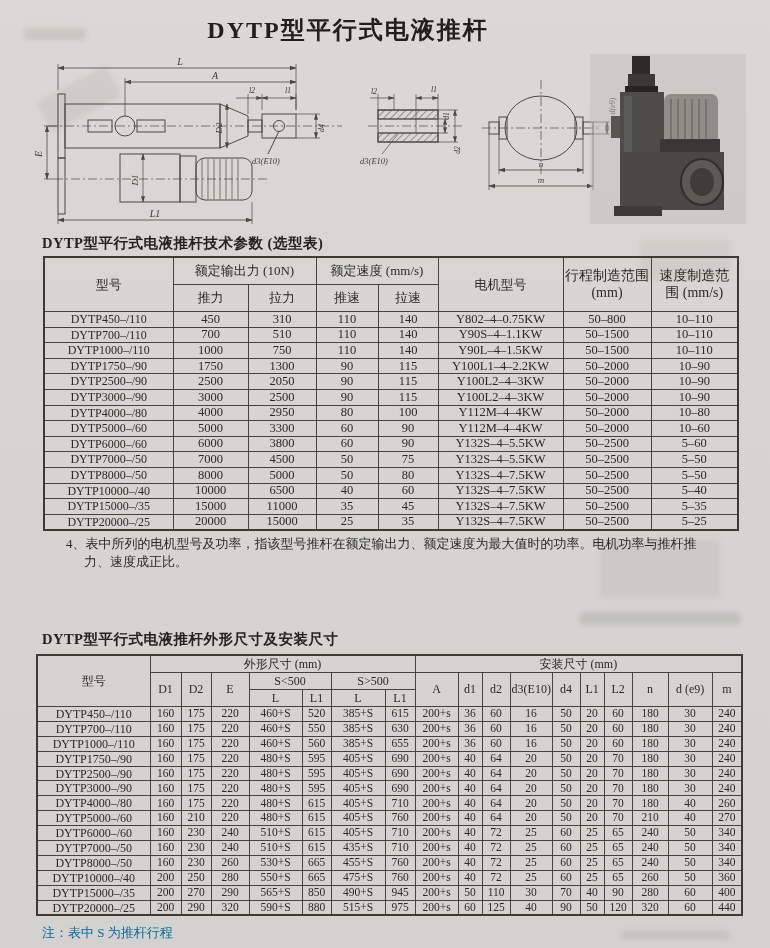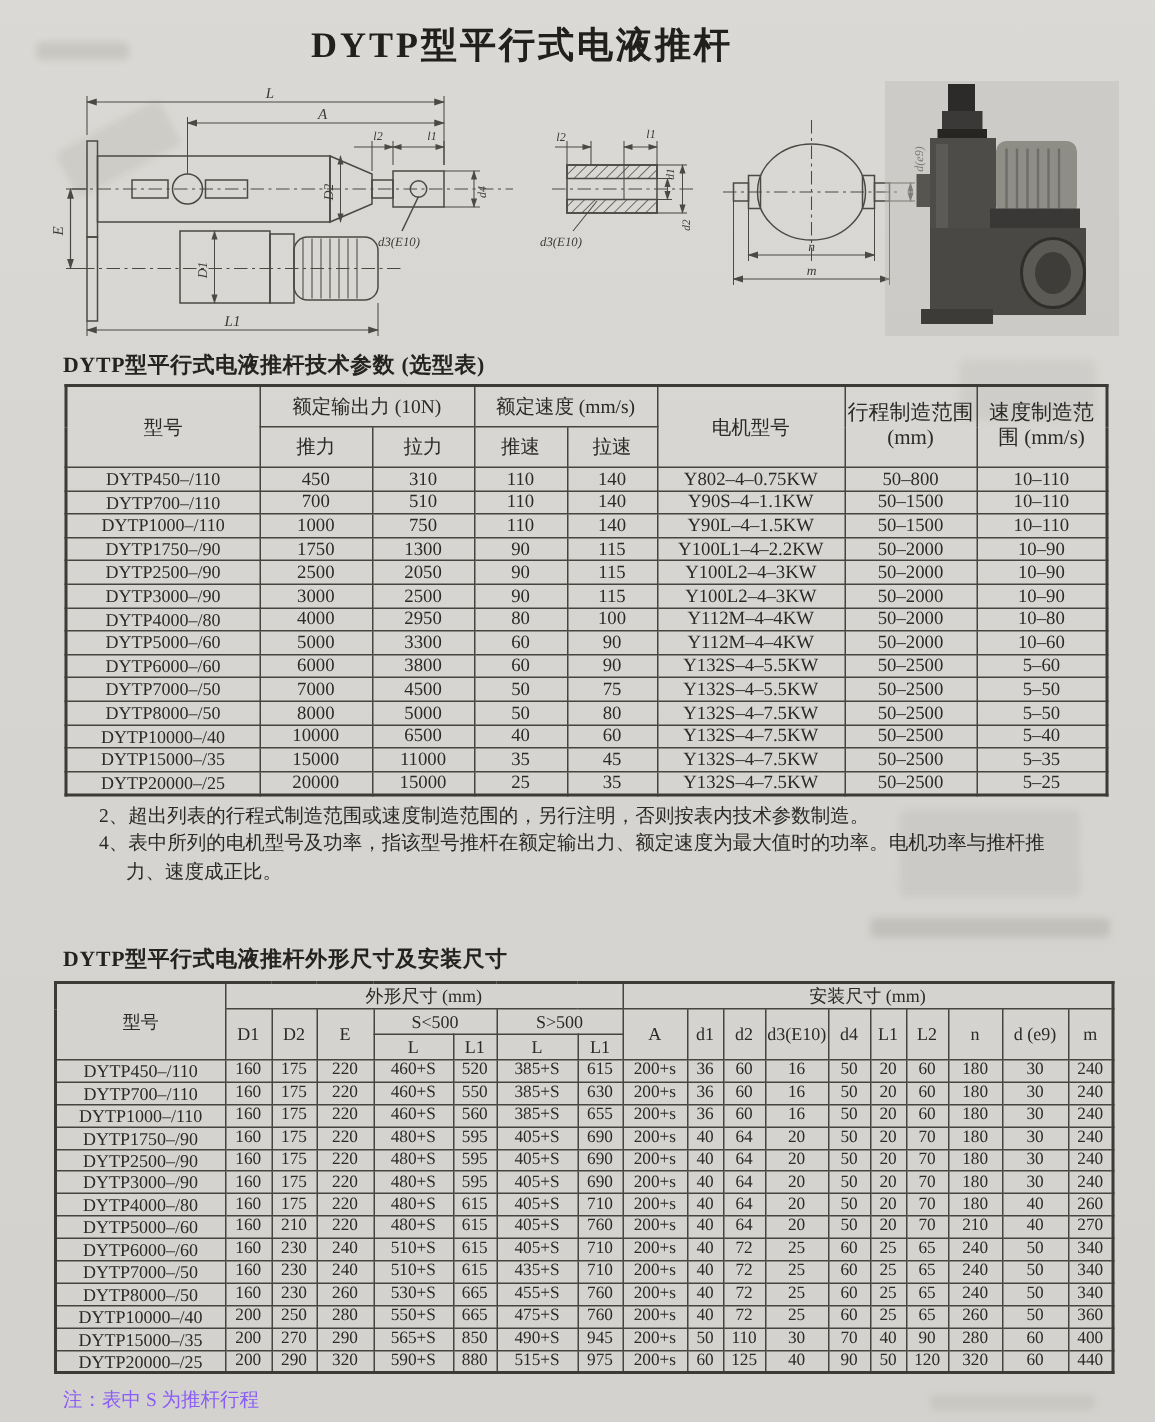--- a/index.html
+++ b/index.html
@@ -33,21 +33,21 @@
   .t2 thead th{height:16px;font-size:12px;line-height:1.05;margin-left:12px;}
   .t2 tbody td{height:13.9px;line-height:1.0;font-size:11.5px;}
   .t2 tbody td.model-cell, .t1 tbody td.model-cell{font-size:12px;}
   .notes{
     position:absolute;top:535px;left:40px;width:678px;
     font-size:13px;line-height:1.42;color:#2b2a26;
   }
   .note-first{padding-left:44px;text-indent:-44px;}
   .note-item{padding-left:44px;text-indent:-18px;}
   .bottom-note{
-    position:absolute;top:924px;left:42px;font-size:13px;color:#8b5cf6;
+    position:absolute;top:924px;left:42px;font-size:13px;color:#0369a1;
   }
   
   .smudge{position:absolute;background:rgba(96,94,88,0.14);filter:blur(2.5px);border-radius:4px;}
   .sm1{top:28px;left:24px;width:62px;height:12px;}
   .sm2{top:82px;left:40px;width:78px;height:34px;transform:rotate(-28deg);background:rgba(96,94,88,0.10);}
   .sm3{top:540px;left:600px;width:120px;height:58px;background:rgba(96,94,88,0.08);}
   .sm4{top:612px;left:580px;width:160px;height:13px;background:rgba(96,94,88,0.16);}
   .sm5{top:240px;left:640px;width:90px;height:40px;background:rgba(96,94,88,0.07);}
   .sm6{top:930px;left:620px;width:110px;height:10px;background:rgba(96,94,88,0.10);}
   svg text{font-family:"Liberation Serif","DejaVu Serif",serif;}
@@ -390,21 +390,20 @@
         <td>25</td>
         <td>35</td>
         <td>Y132S–4–7.5KW</td>
         <td>50–2500</td>
         <td>5–25</td>
       </tr>
     </tbody>
 </table>
 
 <div class="notes">
-  <div class="note-item">2、超出列表的行程式制造范围或速度制造范围的，另行注明，否则按表内技术参数制造。</div>
   <div class="note-item" style="white-space:normal">4、表中所列的电机型号及功率，指该型号推杆在额定输出力、额定速度为最大值时的功率。电机功率与推杆推力、速度成正比。</div>
 </div>
 
 <div class="sec-title sec2-title">DYTP型平行式电液推杆外形尺寸及安装尺寸</div>
 
 <table class="t2">
   <colgroup>
     <col style="width:113px">
       <col style="width:31px">
       <col style="width:30px">

